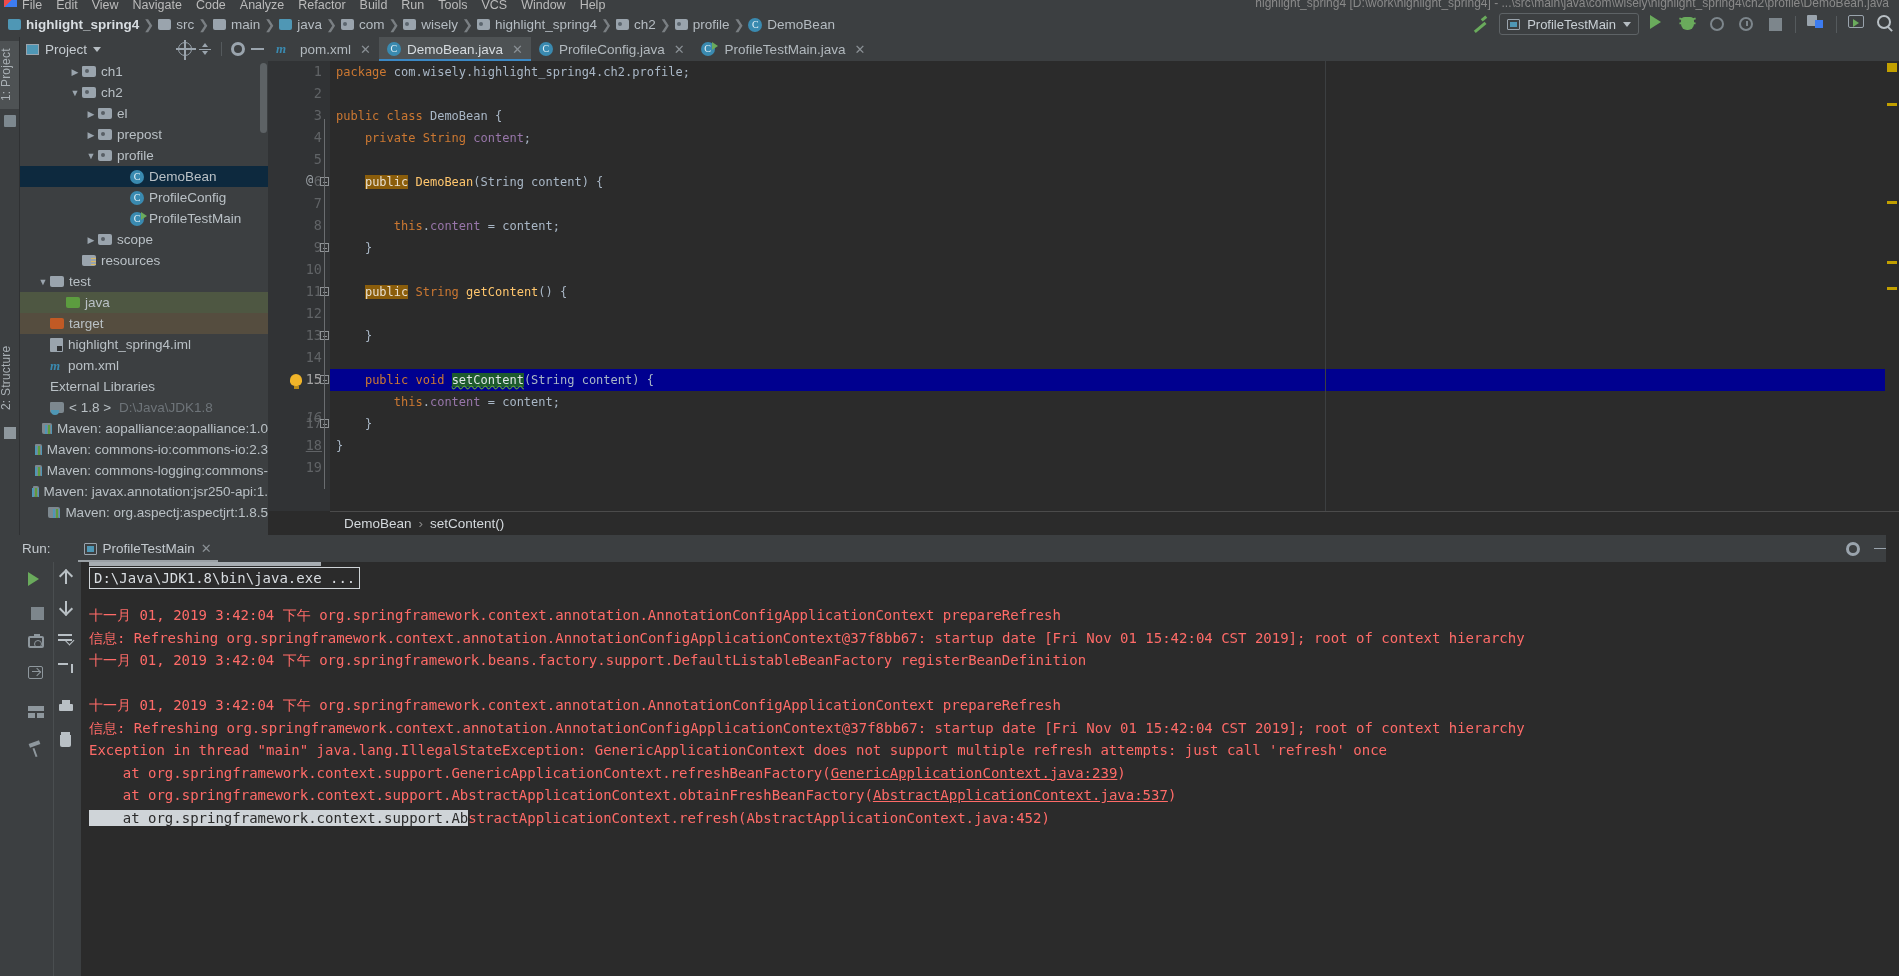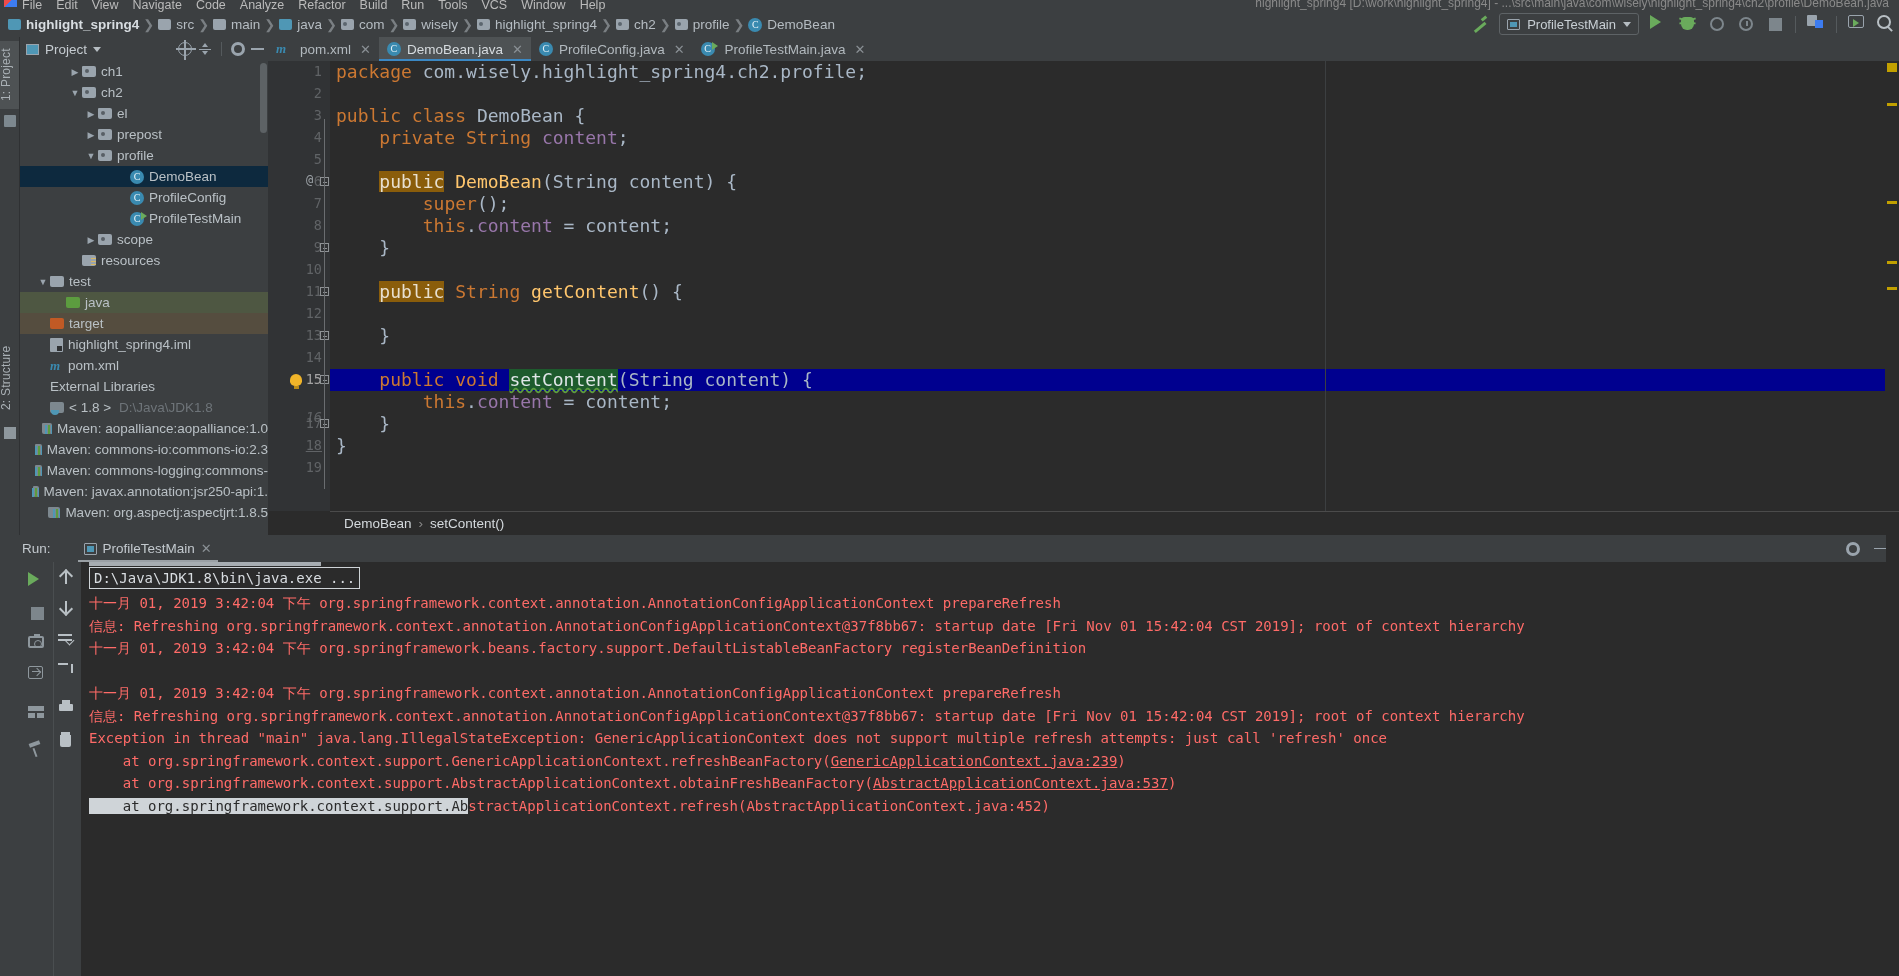--- a/index.html
+++ b/index.html
@@ -143,21 +143,21 @@
   .tab.active { background:#4e5254; color:#d6dbdf; }
   .tab.active::after { content:""; position:absolute; left:0; right:0; bottom:0; height:2.5px; background:#3b88c4; }
   .tab .x { color:#8a9095; font-size:13px; margin-left:3px; }
 
   .gutter { position:absolute; left:0; top:24px; width:62px; height:450px; background:#313335; }
   .lnum { position:absolute; right:8px; font-size:13.5px; color:#606366; font-family:"DejaVu Sans Mono", monospace; text-align:right; }
   .lnum.cur { color:#a4a3a3; }
   .codewrap { position:absolute; left:62px; top:24px; right:0; height:450px; background:#2b2b2b; overflow:hidden; }
   .codeline {
     position:absolute; left:0; right:0; height:22px; line-height:22px;
-    font-family:"DejaVu Sans Mono", monospace; font-size:18px; white-space:pre; color:#a9b7c6;
+    font-family:"DejaVu Sans Mono", monospace; font-size:12px; white-space:pre; color:#a9b7c6;
     padding-left:6px;
   }
   .codeline.cursorline { background:#00008f; }
   .kw { color:#cc7832; }
   .kwhl { color:#e8e0d0; background:#8a5d0b; }
   .fld { color:#9876aa; }
   .mth { color:#ffc66d; }
   .pln { color:#a9b7c6; }
   .hlsel { background:#1d5b2d; color:#e0e6e8; }
   .squig { text-decoration: underline wavy #5c9c3f; text-decoration-skip-ink:none; }
@@ -224,21 +224,21 @@
   .prn { width:16px;height:13px; position:relative; }
   .prn::before { content:""; position:absolute; left:1px; top:4px; width:14px;height:7px; background:#b9c0c5; border-radius:1px; }
   .prn::after { content:""; position:absolute; left:4px; top:0px; width:8px;height:4px; background:#b9c0c5; }
   .trash { width:13px;height:15px; position:relative; }
   .trash::before { content:""; position:absolute; left:1px; top:3px; width:11px;height:12px; background:#b9c0c5; border-radius:0 0 2px 2px; }
   .trash::after { content:""; position:absolute; left:2px; top:0px; width:9px;height:2.5px; background:#b9c0c5; }
 
   .console { position:absolute; left:81px; top:27px; right:0; height:414px; background:#2b2b2b; overflow:hidden; }
   .cline {
     position:absolute; left:0; font-family:"DejaVu Sans Mono", monospace; font-size:14px;
-    white-space:pre; color:#ff6b68; line-height:22.5px; height:22.5px;
+    white-space:pre; color:#ff6b68; line-height:22.5px; height:22.5px;margin-top:12px;
   }
   .cmdbox { position:absolute; left:8px; top:5px; border:1px solid #cfd4d8; padding:0px 4px; color:#d9dde1;
             font-family:"DejaVu Sans Mono",monospace; font-size:14px; line-height:20px; }
   .csel { background:#cfd4d8; color:#2b2b2b; }
   .ulink { text-decoration:underline;text-align:right; }
   .ctopscroll { position:absolute; left:8px; top:0; width:232px; height:4px; background:#a7adb2; }
   .consolestripe { position:absolute; right:0; top:0; width:13px; height:414px; background:#2b2b2b; }
 </style>
 </head>
 <body>
@@ -618,21 +618,20 @@
         <div class="fline" style="top: 323px; height: 36px;"></div>
         <div class="fline" style="top: 58px; height: 370px;"></div>
       </div>
     <div class="codewrap">
         <div class="codeline" style="top: 0px;"><span class="kw">package</span><span class="pln"> com.wisely.highlight_spring4.ch2.profile;</span></div>
         <div class="codeline" style="top: 22px;">&nbsp;</div>
         <div class="codeline" style="top: 44px;"><span class="kw">public class</span><span class="pln"> DemoBean {</span></div>
         <div class="codeline" style="top: 66px;"><span class="kw">    private String</span><span class="pln"> </span><span class="fld">content</span><span class="pln">;</span></div>
         <div class="codeline" style="top: 88px;">&nbsp;</div>
         <div class="codeline" style="top: 110px;"><span class="pln">    </span><span class="kwhl">public</span><span class="pln"> </span><span class="mth">DemoBean</span><span class="pln">(String content) {</span></div>
-        <div class="codeline" style="top: 132px;"><span class="pln">        </span><span class="kw">super</span><span class="pln">();</span></div>
         <div class="codeline" style="top: 154px;"><span class="pln">        </span><span class="kw">this</span><span class="pln">.</span><span class="fld">content</span><span class="pln"> = content;</span></div>
         <div class="codeline" style="top: 176px;"><span class="pln">    }</span></div>
         <div class="codeline" style="top: 198px;">&nbsp;</div>
         <div class="codeline" style="top: 220px;"><span class="pln">    </span><span class="kwhl">public</span><span class="pln"> </span><span class="kw">String</span><span class="pln"> </span><span class="mth">getContent</span><span class="pln">() {</span></div>
         <div class="codeline" style="top: 264px;"><span class="pln">    }</span></div>
         <div class="codeline" style="top: 286px;">&nbsp;</div>
         <div class="codeline cursorline" style="top: 308px;"><span class="pln">    </span><span class="kw">public void</span><span class="pln"> </span><span class="hlsel squig">setContent</span><span class="pln">(String content) {</span></div>
         <div class="codeline" style="top: 330px;"><span class="pln">        </span><span class="kw">this</span><span class="pln">.</span><span class="fld">content</span><span class="pln"> = content;</span></div>
         <div class="codeline" style="top: 352px;"><span class="pln">    }</span></div>
         <div class="codeline" style="top: 374px;"><span class="pln">}</span></div>

